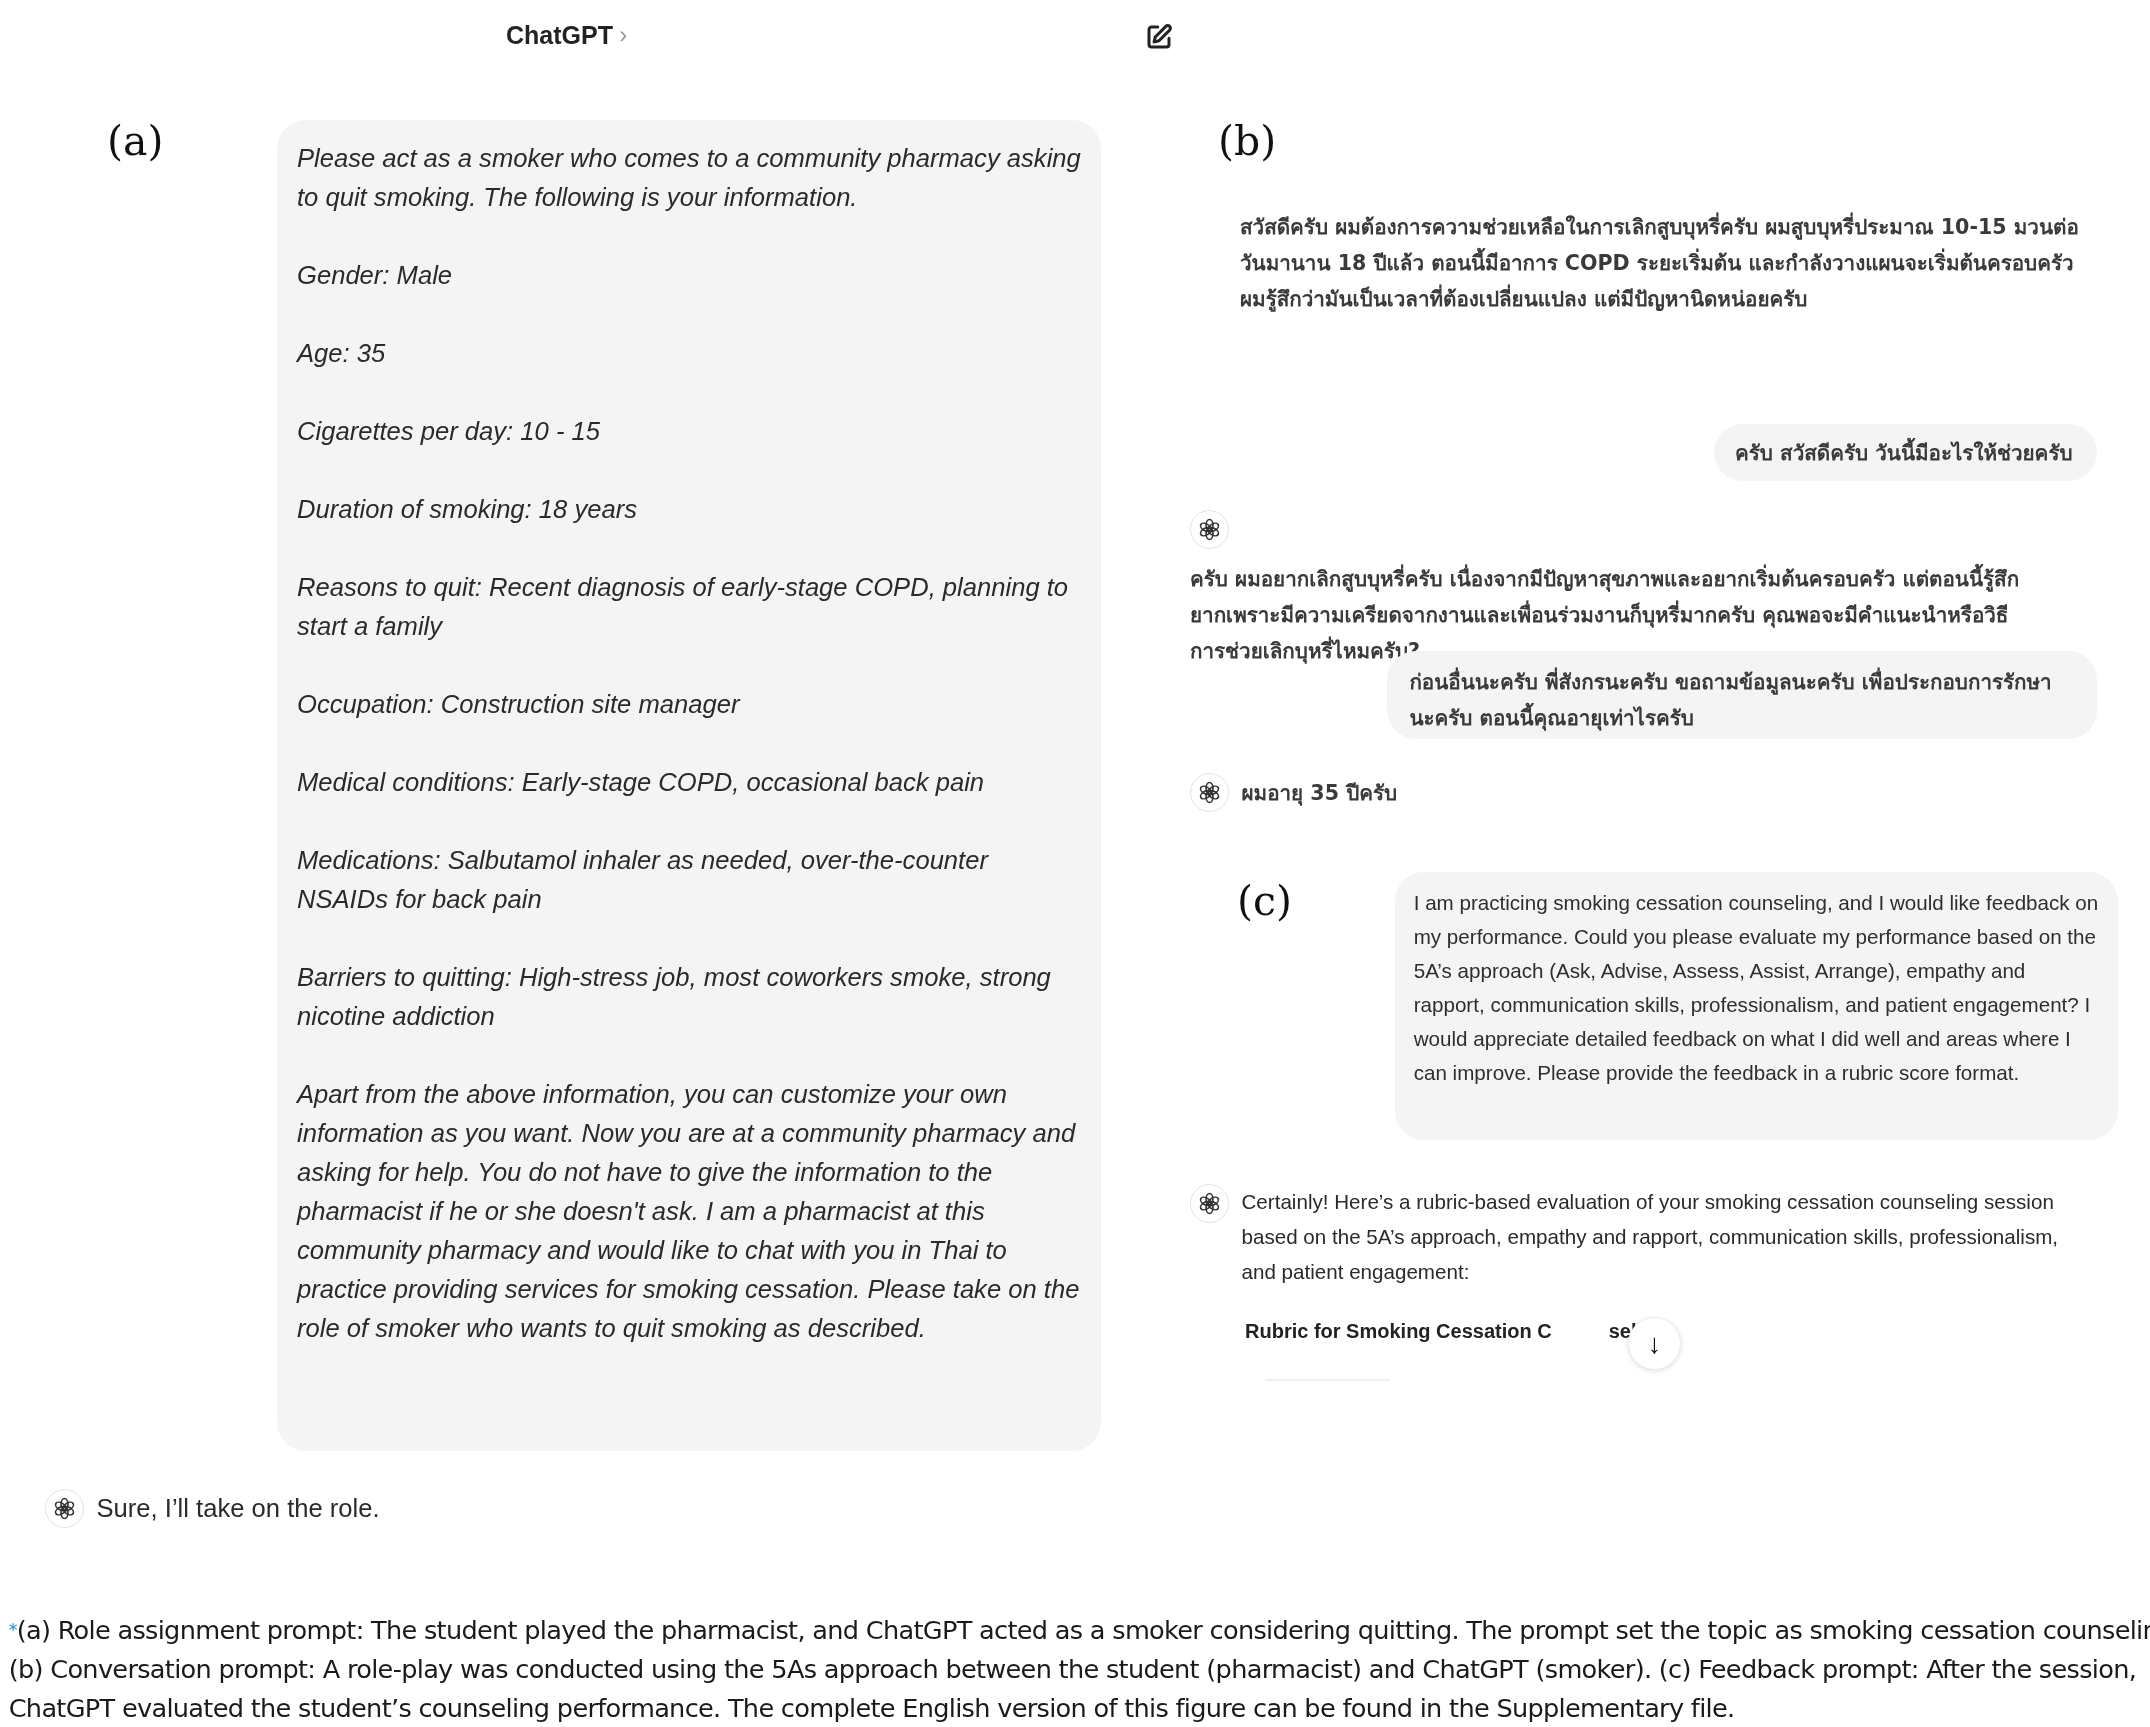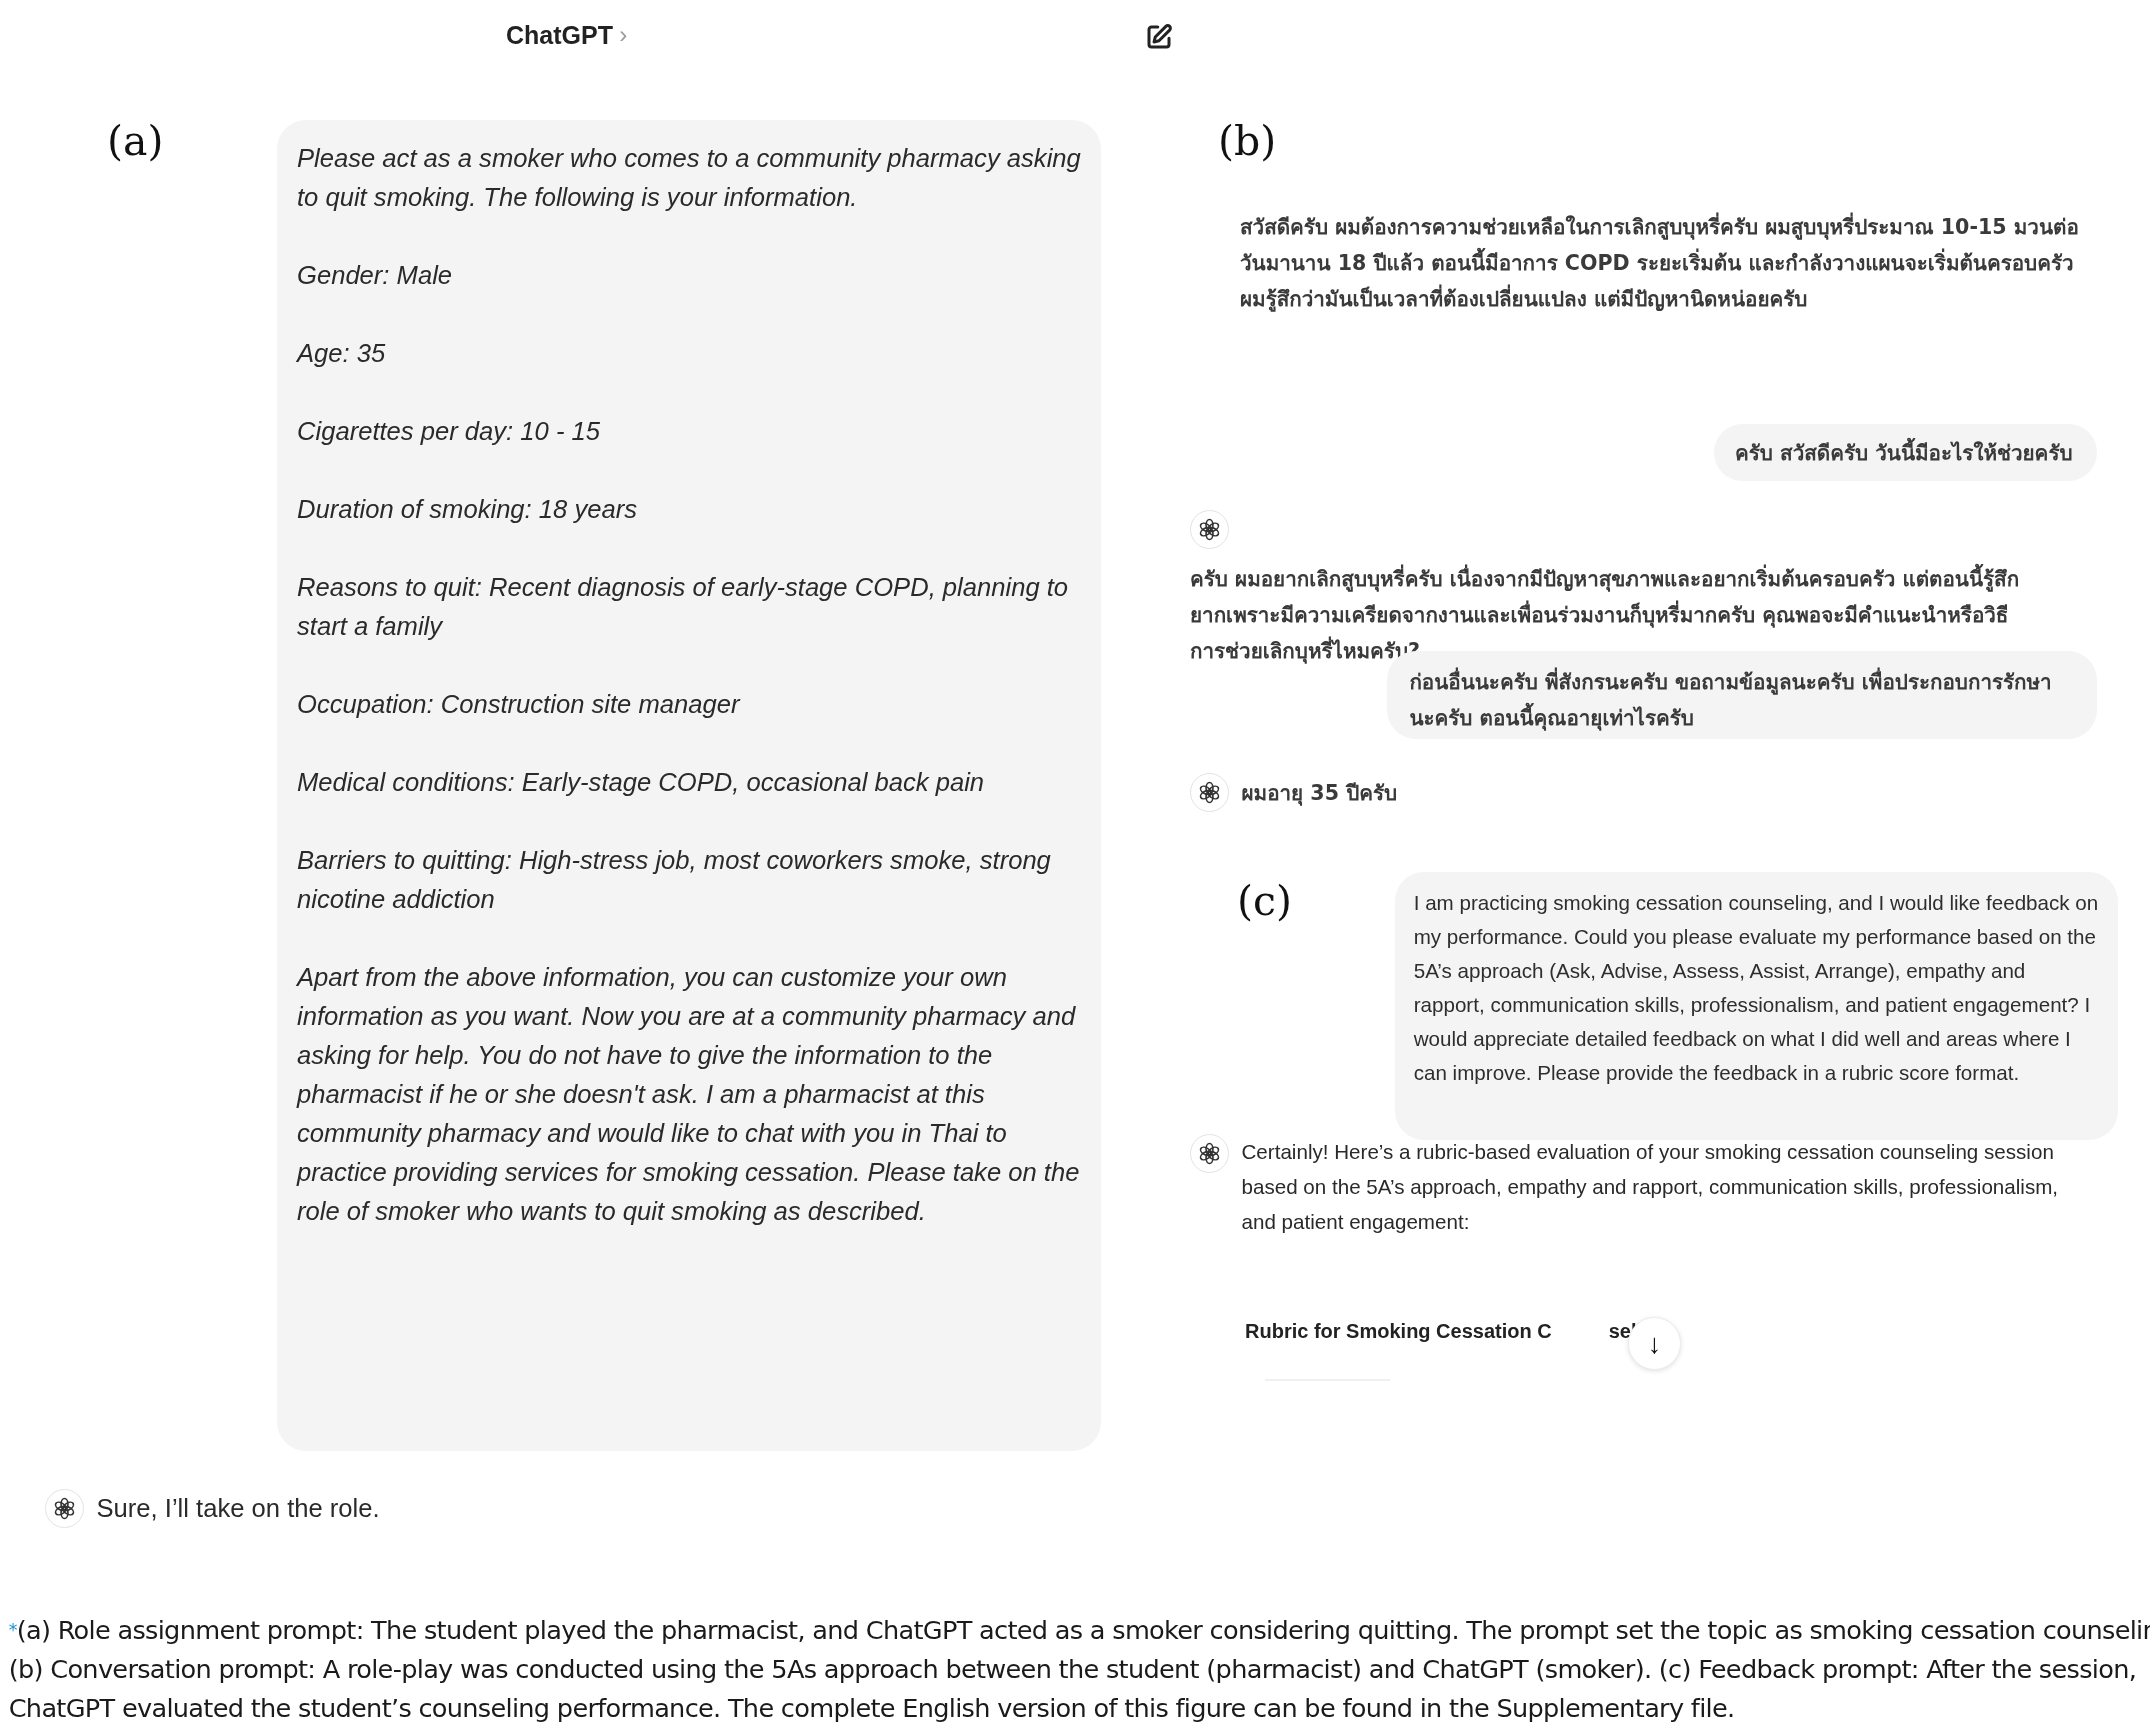--- a/index.html
+++ b/index.html
@@ -22,21 +22,21 @@
   .thai { font-family:"DejaVu Sans", sans-serif; font-weight:bold; font-size:20.6px; line-height:36px; color:#3a3a3a; }
   .intro-b { left:1240px; top:209px; width:848px; }
   .intro-b p { margin:0; }
   .intro-b p + p { margin-top:36px; }
   .user-bubble-1 { left:1714px; top:424px; width:383px; height:57px; display:flex; align-items:center; padding:0 21px; }
   .asst-b1 { left:1190px; top:511px; width:885px;flex-direction:column; }
   .user-bubble-2 { left:1387px; top:651px; width:710px; height:88px; padding:12.5px 22.4px; }
   .asst-b2 { left:1190px; top:773px; width:499px; align-items:center;text-align:right; }
   .bubble-c { left:1395px; top:872px; width:723px; height:268px; padding:13.7px 18.7px; }
   .bubble-c p { margin:0; font-size:20.6px; line-height:34px; color:#2e2e2e; }
-  .asst-c { left:1190px; top:1134px; width:891px; }
+  .asst-c { left:1190px; top:1184px; width:891px; }
   .asst-c .asst-text { font-size:20.6px; line-height:35px; }
   .rubric-h { left:1245px; top:1320px; font-size:20px; font-weight:bold; color:#222; }
   .scroll-btn { left:1628px; top:1317px; width:51px; height:51px; border-radius:50%; background:#ffffff;
                 box-shadow:0 1.2px 5px rgba(0,0,0,0.12); border:0.6px solid #ececec; display:flex; align-items:center; justify-content:center; cursor:pointer; }
   .faint-line { left:1265px; top:1379px; width:125px; height:1.9px; background:#f0f0f0; }
   .sure-row { left:45px; top:1489px; }
   .caption { left:8.7px; top:1611px; width:2138px; font-family:"DejaVu Sans", sans-serif; font-size:25.6px; line-height:39px; color:#1a1a1a; letter-spacing:-0.7px; }
   .caption .mark { color:#1f8fd6; font-size:17.4px; vertical-align:top; }
   .caption p { margin:0; white-space:nowrap; }
 </style>
@@ -57,20 +57,21 @@
 <div class="abs panel-label" style="left:107px; top:117px;">(a)</div>
 <div class="abs bubble bubble-a">
   <p>Please act as a smoker who comes to a community pharmacy asking to quit smoking. The following is your information.</p>
   <p>Gender: Male</p>
   <p>Age: 35</p>
   <p>Cigarettes per day: 10 - 15</p>
   <p>Duration of smoking: 18 years</p>
   <p>Reasons to quit: Recent diagnosis of early-stage COPD, planning to start a family</p>
   <p>Occupation: Construction site manager</p>
   <p>Medical conditions: Early-stage COPD, occasional back pain</p>
+  <p>Medications: Salbutamol inhaler as needed, over-the-counter NSAIDs for back pain</p>
   <p>Barriers to quitting: High-stress job, most coworkers smoke, strong nicotine addiction</p>
   <p>Apart from the above information, you can customize your own information as you want. Now you are at a community pharmacy and asking for help. You do not have to give the information to the pharmacist if he or she doesn't ask. I am a pharmacist at this community pharmacy and would like to chat with you in Thai to practice providing services for smoking cessation. Please take on the role of smoker who wants to quit smoking as described.</p>
 </div>
 
 <div class="abs asst-row sure-row">
   <div class="avatar">
     <svg viewBox="0 0 40 40" fill="none" stroke="#333" stroke-width="2.6">
       <ellipse cx="20" cy="13" rx="5.5" ry="9" transform="rotate(0 20 20)"></ellipse>
       <ellipse cx="20" cy="13" rx="5.5" ry="9" transform="rotate(60 20 20)"></ellipse>
       <ellipse cx="20" cy="13" rx="5.5" ry="9" transform="rotate(120 20 20)"></ellipse>

